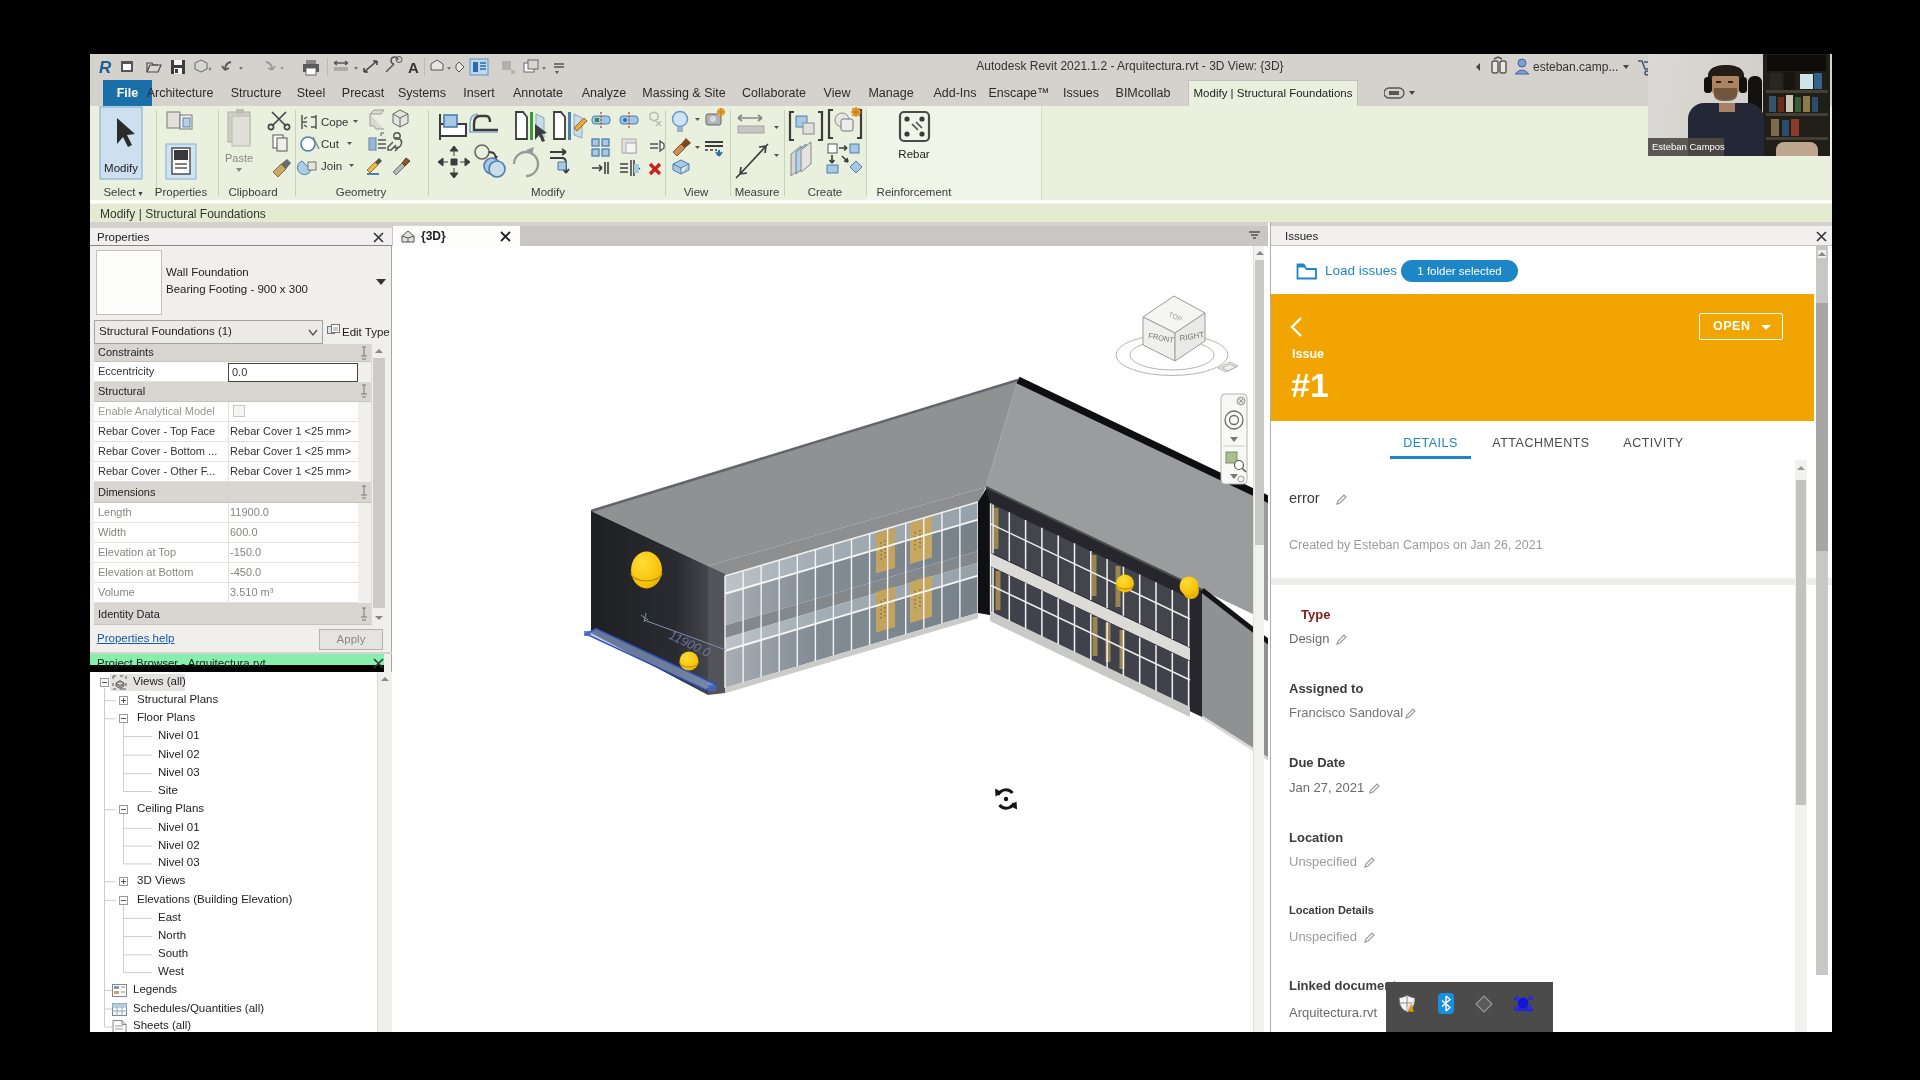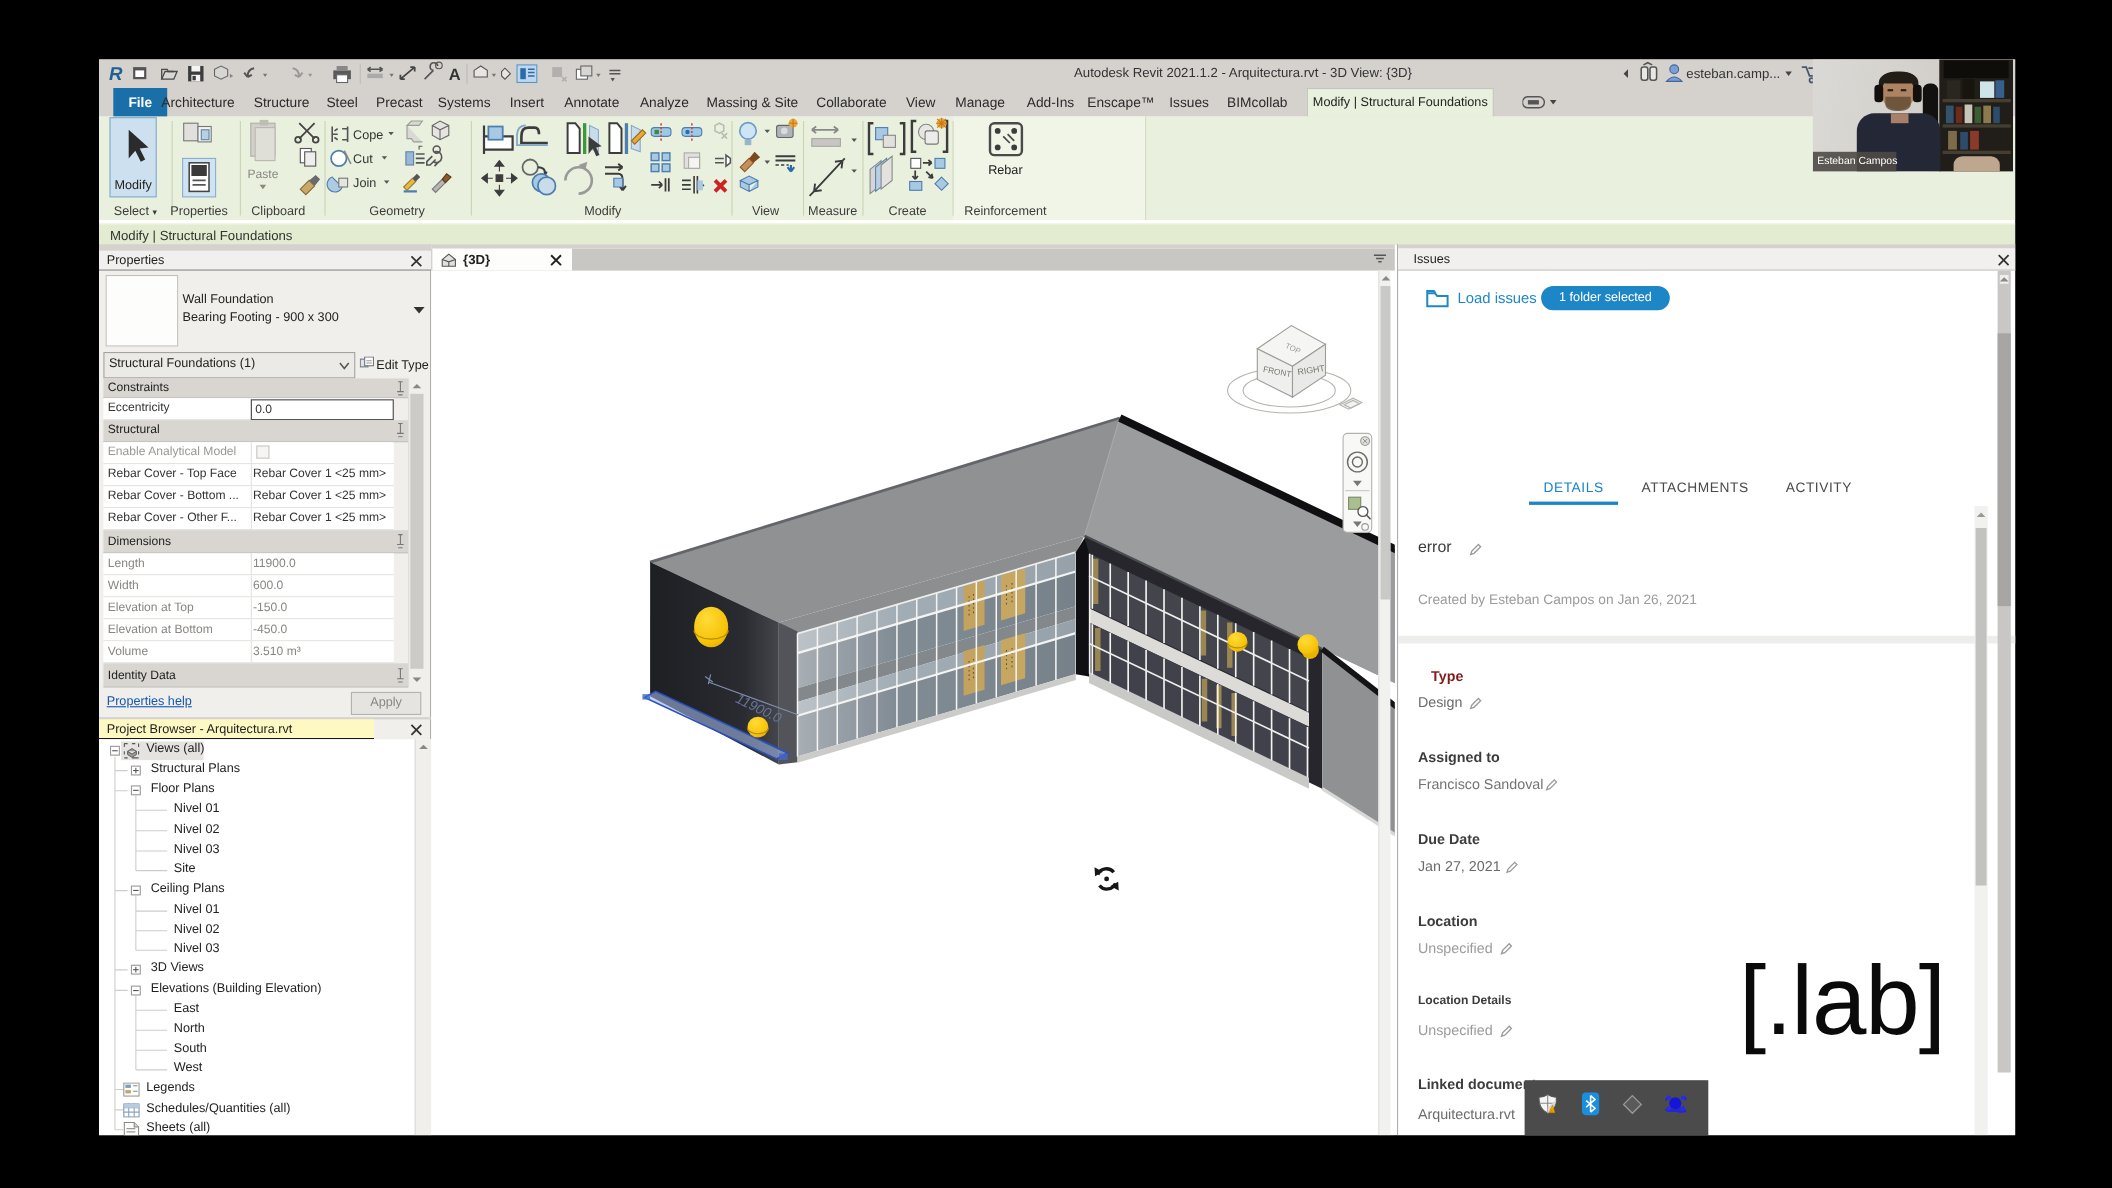--- a/index.html
+++ b/index.html
@@ -412,21 +412,21 @@
       <svg class="abs" style="left:270px;top:263px" width="8" height="14">
           <path d="M2 1 h4 M4 1 v9 M1 10 h6 M2 13 h4" stroke="#777" stroke-width="1"></path>
         </svg>
       <svg class="abs" style="left:270px;top:385px" width="8" height="14">
           <path d="M2 1 h4 M4 1 v9 M1 10 h6 M2 13 h4" stroke="#777" stroke-width="1"></path>
         </svg>
     </div>
     <div class="abs" style="left:7px;top:410px;font-size:11.5px;color:#1558b0;text-decoration:underline">Properties help</div>
     <div class="abs" style="left:229px;top:407px;width:64px;height:21px;background:#e6e4e0;border:1px solid #b5b3af;text-align:center;font-size:11.5px;color:#8a8884;line-height:19px">Apply</div>
     <div class="abs" style="left:0;top:430px;width:302px;height:2px;background:#d5d2ce"></div>
-    <div class="abs" style="left:0;top:432px;width:250px;height:18px;background:#fef9c3;border-bottom:1px solid #000000">
+    <div class="abs" style="left:0;top:432px;width:294px;height:18px;background:#86efac;border-bottom:7px solid #000000">
       <span class="abs" style="left:7px;top:3px;font-size:11.5px;color:#222">Project Browser - Arquitectura.rvt</span>
       <svg class="abs" style="left:283px;top:4px" width="11" height="11">
           <path d="M1 1 L10 10 M10 1 L1 10" stroke="#333" stroke-width="1.6"></path>
         </svg>
     </div>
     <div class="abs" style="left:0;top:450px;width:302px;height:360px;background:#fff"></div>
     <div id="ptree">
       <svg class="abs" style="left:0;top:450px" width="300" height="360" viewBox="0 0 300 360">
         <g stroke="#cfcdca" stroke-width="1">
           <path d="M14.5 16 V355"></path>
@@ -636,20 +636,33 @@
       <span class="abs" style="left:14px;top:4px;font-size:11.5px;color:#222">Issues</span>
       <svg class="abs" style="left:545px;top:5px" width="11" height="11">
           <path d="M1 1 L10 10 M10 1 L1 10" stroke="#333" stroke-width="1.6"></path>
         </svg>
     </div>
     <svg class="abs" style="left:25px;top:40px" width="22" height="18">
         <path d="M1.5 4.5 h7 l2 2.5 h9.5 v9.5 h-18.5 z M1.5 4.5 v-2 h6 l1.5 2" fill="none" stroke="#1e87c8" stroke-width="1.8"></path>
       </svg>
     <div class="abs" style="left:54px;top:41px;font-size:13.5px;color:#1e87c8">Load issues</div>
     <div class="abs" style="left:130px;top:38px;width:117px;height:22px;background:#1d86c6;border-radius:11px;color:#fff;font-size:11.5px;text-align:center;line-height:22px">1 folder selected</div>
+    <div class="abs" style="left:0;top:72px;width:543px;height:127px;background:#f2a400">
+      <svg class="abs" style="left:18px;top:22px" width="14" height="22">
+          <path d="M12 2 L3 11 L12 20" stroke="#fff" stroke-width="2.4" fill="none"></path>
+        </svg>
+      <div class="abs" style="left:428px;top:19px;width:84px;height:27px;border:1.5px solid #fff;border-radius:2px">
+        <span class="abs" style="left:13px;top:5px;font-size:12.5px;font-weight:bold;color:#fff;letter-spacing:0.5px">OPEN</span>
+        <svg class="abs" style="left:60px;top:10px" width="12" height="8">
+            <path d="M1 1 l5 5 5 -5 z" fill="#fff"></path>
+          </svg>
+      </div>
+      <div class="abs" style="left:21px;top:53px;font-size:12.5px;font-weight:bold;color:#fff">Issue</div>
+      <div class="abs" style="left:20px;top:72px;font-size:34px;font-weight:bold;color:#fff">#1</div>
+    </div>
     <div class="abs" style="left:119px;top:214px;width:81px;text-align:center;font-size:12.5px;color:#1a85c8;letter-spacing:0.5px">DETAILS</div>
     <div class="abs" style="left:119px;top:234px;width:81px;height:3px;background:#1a85c8"></div>
     <div class="abs" style="left:215px;top:214px;width:110px;text-align:center;font-size:12.5px;color:#4a4a4a;letter-spacing:0.5px">ATTACHMENTS</div>
     <div class="abs" style="left:340px;top:214px;width:85px;text-align:center;font-size:12.5px;color:#4a4a4a;letter-spacing:0.5px">ACTIVITY</div>
     <div class="abs" style="left:18px;top:268px;font-size:14.5px;font-weight:normal;color:#3c3c3c">error</div>
     <svg class="abs" style="left:64px;top:271px" width="13" height="13">
         <path d="M2 11 l1 -3 6 -6 2 2 -6 6 z" fill="none" stroke="#9a9a9a" stroke-width="1.2"></path>
       </svg>
     <div class="abs" style="left:18px;top:316px;font-size:12.5px;color:#9b9b9b">Created by Esteban Campos on Jan 26, 2021</div>
     <div class="abs" style="left:0;top:356px;width:562px;height:7px;background:#ededeb"></div>
@@ -709,21 +722,20 @@
       </svg>
     <svg class="abs" style="left:128px;top:12px" width="19" height="18">
         <circle cx="9" cy="9" r="5.5" fill="#1515d8"></circle>
         <path d="M2 4 a9 5 -20 1 0 15 8 M16 3 a9 5 20 1 1 -14 10" fill="none" stroke="#2222e0" stroke-width="2"></path>
         <circle cx="3" cy="4" r="2" fill="#2a2ae8"></circle>
         <circle cx="16" cy="4" r="2" fill="#2a2ae8"></circle>
         <circle cx="3" cy="14" r="2" fill="#2a2ae8"></circle>
         <circle cx="16" cy="14" r="2" fill="#2a2ae8"></circle>
       </svg>
   </div>
-  <div id="lab" class="abs" style="left:1491px;top:804px;width:200px;height:100px;font-size:89px;color:#0a0a0a;letter-spacing:-1px">[.lab]</div>
   <div id="webcam" class="abs" style="left:1558px;top:-1px;width:182px;height:103px;background:linear-gradient(100deg,#dbd9d5 0%,#d2cfca 60%,#c8c5bf 75%);overflow:hidden">
     <div class="abs" style="left:115px;top:0;width:67px;height:103px;background:#211d18"></div>
     <div class="abs" style="left:119px;top:2px;width:59px;height:16px;background:#0f0d0a"></div>
     <div class="abs" style="left:122px;top:20px;width:12px;height:17px;background:#2a2620"></div>
     <div class="abs" style="left:136px;top:19px;width:11px;height:18px;background:#18150f"></div>
     <div class="abs" style="left:152px;top:21px;width:13px;height:15px;background:#cfe4e8"></div>
     <div class="abs" style="left:166px;top:20px;width:8px;height:16px;background:#35608c"></div>
     <div class="abs" style="left:118px;top:37px;width:62px;height:3px;background:#453e33"></div>
     <div class="abs" style="left:121px;top:43px;width:7px;height:16px;background:#33536c"></div>
     <div class="abs" style="left:130px;top:44px;width:6px;height:15px;background:#6c2c1c"></div>

